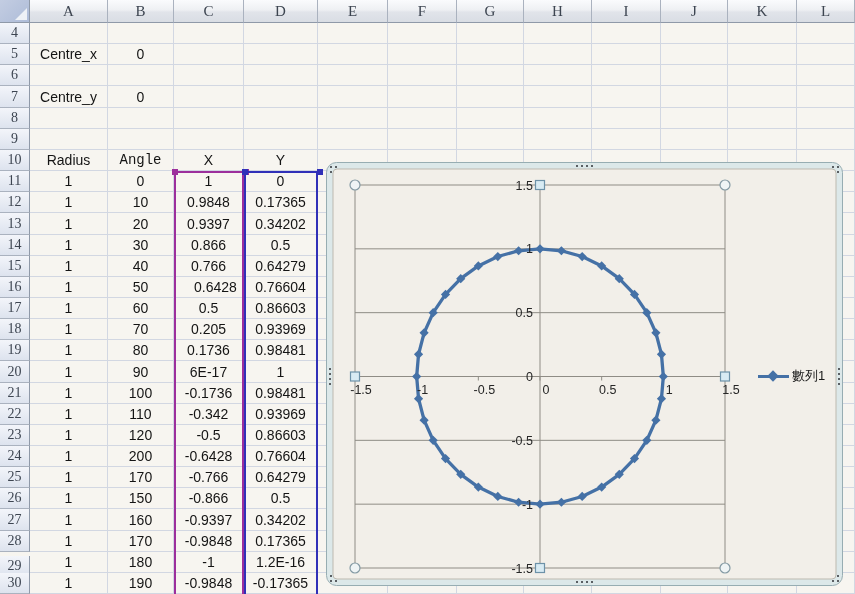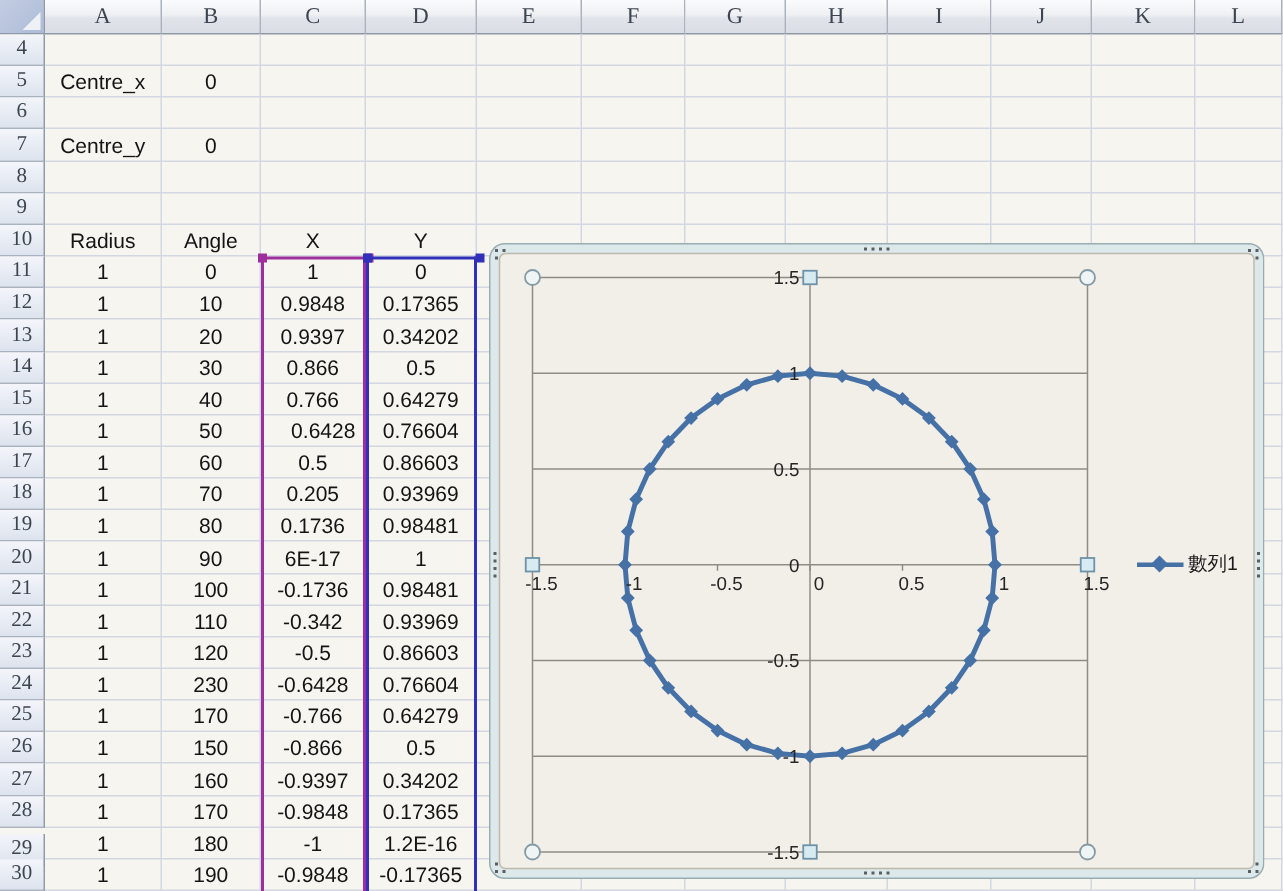--- a/index.html
+++ b/index.html
@@ -129,21 +129,21 @@
     <div class="cell" style="left: 318px; top: 129px; width: 70px; height: 21px;"></div>
     <div class="cell" style="left: 388px; top: 129px; width: 69px; height: 21px;"></div>
     <div class="cell" style="left: 457px; top: 129px; width: 67px; height: 21px;"></div>
     <div class="cell" style="left: 524px; top: 129px; width: 68px; height: 21px;"></div>
     <div class="cell" style="left: 592px; top: 129px; width: 69px; height: 21px;"></div>
     <div class="cell" style="left: 661px; top: 129px; width: 67px; height: 21px;"></div>
     <div class="cell" style="left: 728px; top: 129px; width: 69px; height: 21px;"></div>
     <div class="cell" style="left: 797px; top: 129px; width: 58px; height: 21px;"></div>
     <div class="hdr rowhdr" style="left: 0px; top: 150px; width: 30px; height: 21px;">10</div>
     <div class="cell" style="left: 30px; top: 150px; width: 78px; height: 21px;">Radius</div>
-    <div class="cell" style="left: 108px; top: 150px; width: 66px; height: 21px;">Angle</div>
+    <div class="cell" style="left: 108px; top: 150px; width: 66px; height: 21px; font-family: Liberation Mono, monospace;">Angle</div>
     <div class="cell" style="left: 174px; top: 150px; width: 70px; height: 21px;">X</div>
     <div class="cell" style="left: 244px; top: 150px; width: 74px; height: 21px;">Y</div>
     <div class="cell" style="left: 318px; top: 150px; width: 70px; height: 21px;"></div>
     <div class="cell" style="left: 388px; top: 150px; width: 69px; height: 21px;"></div>
     <div class="cell" style="left: 457px; top: 150px; width: 67px; height: 21px;"></div>
     <div class="cell" style="left: 524px; top: 150px; width: 68px; height: 21px;"></div>
     <div class="cell" style="left: 592px; top: 150px; width: 69px; height: 21px;"></div>
     <div class="cell" style="left: 661px; top: 150px; width: 67px; height: 21px;"></div>
     <div class="cell" style="left: 728px; top: 150px; width: 69px; height: 21px;"></div>
     <div class="cell" style="left: 797px; top: 150px; width: 58px; height: 21px;"></div>
@@ -311,21 +311,21 @@
     <div class="cell" style="left: 318px; top: 425px; width: 70px; height: 21px;"></div>
     <div class="cell" style="left: 388px; top: 425px; width: 69px; height: 21px;"></div>
     <div class="cell" style="left: 457px; top: 425px; width: 67px; height: 21px;"></div>
     <div class="cell" style="left: 524px; top: 425px; width: 68px; height: 21px;"></div>
     <div class="cell" style="left: 592px; top: 425px; width: 69px; height: 21px;"></div>
     <div class="cell" style="left: 661px; top: 425px; width: 67px; height: 21px;"></div>
     <div class="cell" style="left: 728px; top: 425px; width: 69px; height: 21px;"></div>
     <div class="cell" style="left: 797px; top: 425px; width: 58px; height: 21px;"></div>
     <div class="hdr rowhdr" style="left: 0px; top: 446px; width: 30px; height: 21px;">24</div>
     <div class="cell" style="left: 30px; top: 446px; width: 78px; height: 21px;">1</div>
-    <div class="cell" style="left: 108px; top: 446px; width: 66px; height: 21px;">230</div>
+    <div class="cell" style="left: 108px; top: 446px; width: 66px; height: 21px;">200</div>
     <div class="cell" style="left: 174px; top: 446px; width: 70px; height: 21px;">-0.6428</div>
     <div class="cell" style="left: 244px; top: 446px; width: 74px; height: 21px;">0.76604</div>
     <div class="cell" style="left: 318px; top: 446px; width: 70px; height: 21px;"></div>
     <div class="cell" style="left: 388px; top: 446px; width: 69px; height: 21px;"></div>
     <div class="cell" style="left: 457px; top: 446px; width: 67px; height: 21px;"></div>
     <div class="cell" style="left: 524px; top: 446px; width: 68px; height: 21px;"></div>
     <div class="cell" style="left: 592px; top: 446px; width: 69px; height: 21px;"></div>
     <div class="cell" style="left: 661px; top: 446px; width: 67px; height: 21px;"></div>
     <div class="cell" style="left: 728px; top: 446px; width: 69px; height: 21px;"></div>
     <div class="cell" style="left: 797px; top: 446px; width: 58px; height: 21px;"></div>

